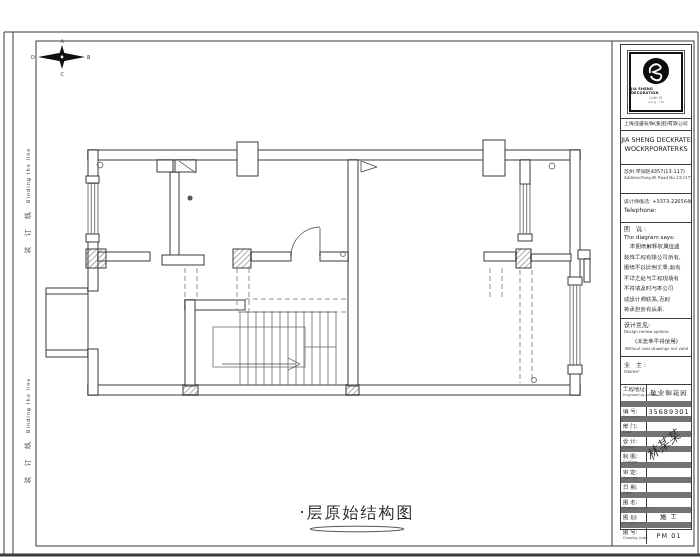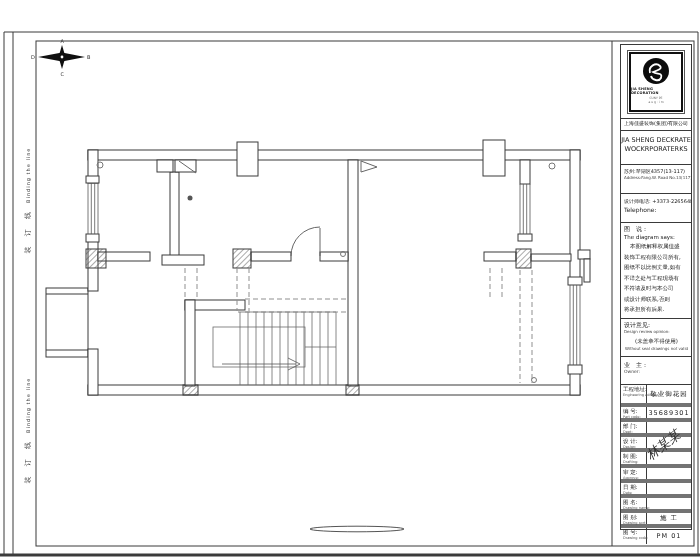--- a/index.html
+++ b/index.html
@@ -42,21 +42,21 @@
   .notes .ln.first{text-indent:6px;}
   .opinion{height:38px;padding:2px 2px 0 3px;}
   .opinion .l1{font-size:6px;line-height:8px;}
   .opinion .l2{font-size:4px;line-height:5px;color:#444;}
   .opinion .stamp{font-size:5.5px;line-height:9px;text-align:center;margin-top:3px;}
   .opinion .stamp-en{font-size:4px;line-height:5px;color:#444;text-align:center;}
   .owner{height:28px;padding:3px 2px 0 3px;}
   .owner .l1{font-size:6px;line-height:9px;letter-spacing:2px;}
   .owner .l2{font-size:4.5px;line-height:6px;color:#444;}
   .tb-table{height:158px;border-bottom:none;}
-  .trow{display:flex;box-sizing:border-box;border-bottom:4px solid #737373;}
+  .trow{display:flex;box-sizing:border-box;border-bottom:6px solid #737373;}
   .trow:last-child{border-bottom:none;}
   .tlabel{width:26px;box-sizing:border-box;border-right:1px solid #3a3a3a;padding:1px 0 0 2px;}
   .tlabel .cn{font-size:5.5px;line-height:7px;white-space:nowrap;}
   .tlabel .en{font-size:3.5px;line-height:4px;color:#555;white-space:nowrap;}
   .tvalue{flex:1;display:flex;align-items:center;justify-content:center;
           font-size:6.5px;letter-spacing:1px;color:#222;}
   .signature{position:absolute;left:644px;top:436px;font-family:"DejaVu Serif",serif;
              font-style:italic;font-size:13px;color:#2f2f2f;transform:rotate(-38deg);
              white-space:nowrap;pointer-events:none;}
 </style>
@@ -213,20 +213,21 @@
 
   <div class="binding" style="left:-36px;top:191px;">
     <span class="cn">装 订 线</span>
     <span class="en">Binding the line</span>
   </div>
   <div class="binding" style="left:-36px;top:421px;">
     <span class="cn">装 订 线</span>
     <span class="en">Binding the line</span>
   </div>
 
+  <div class="sheet-title">·层原始结构图</div>
 
   <div class="tb">
 
     <div class="tb-sec logo-wrap">
       <div class="logo-box">
         <svg width="30" height="30" viewBox="0 0 30 30">
           <circle cx="15" cy="14" r="13" fill="#0c0c0c"></circle>
           <path d="M9,16 C7,9 15,5 19,9 C22,12 15,14 12,15 C16,18 22,15 20,21 C18,25 11,23 10,19" stroke="#fff" stroke-width="1.8" fill="none"></path>
         </svg>
         <div class="logo-sub">JIA SHENG DECORATION</div>

